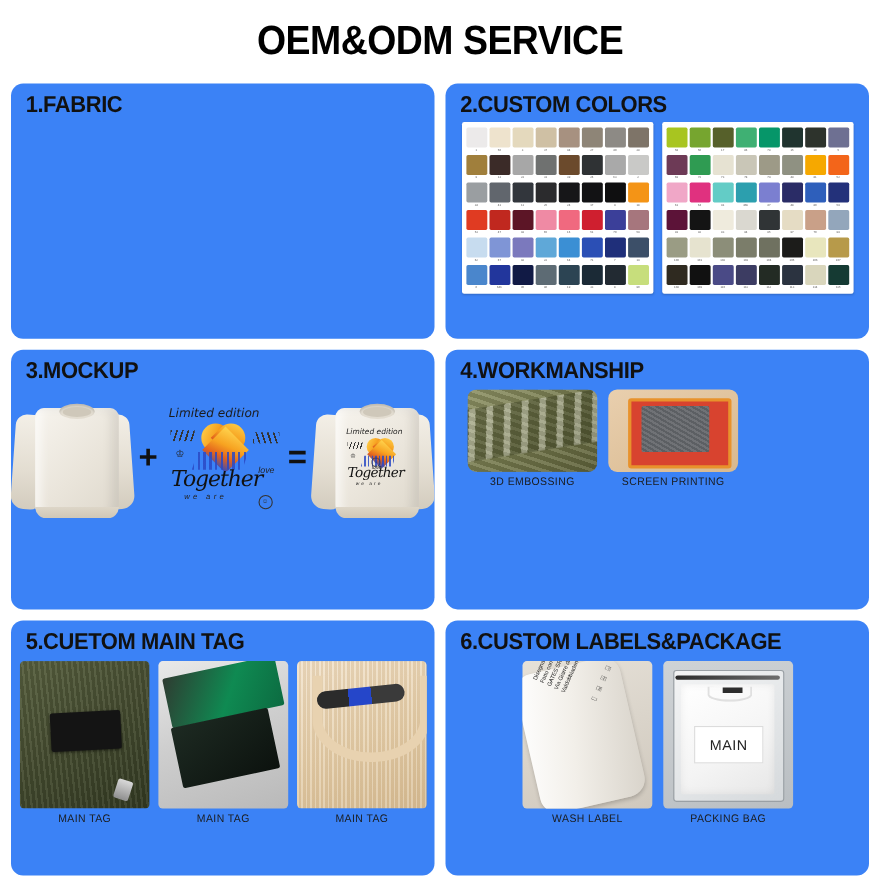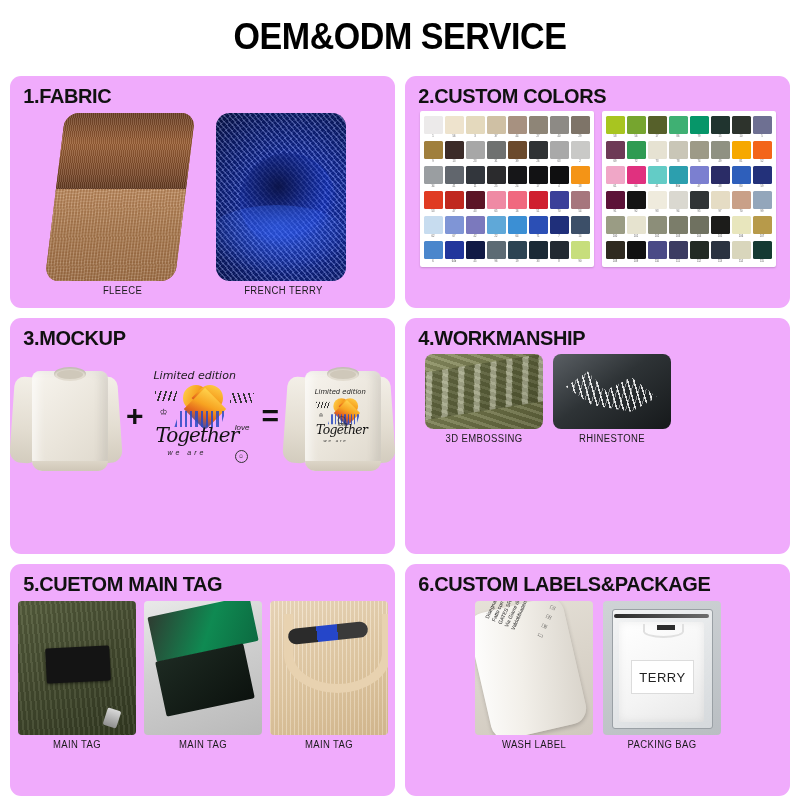--- a/index.html
+++ b/index.html
@@ -14,21 +14,21 @@
     letter-spacing:-.5px;line-height:1;padding-top:18px;
     transform:scaleX(.92);transform-origin:center top;
   }
   
   .grid{
     position:absolute;left:10px;top:76px;width:780px;
     display:grid;grid-template-columns:385px 385px;
     grid-template-rows:232px 236px 232px;gap:10px;
   }
   .panel{
-    background:#f0abfc;border-radius:11px;position:relative;overflow:hidden;
+    background:#3b82f6;border-radius:11px;position:relative;overflow:hidden;
   }
   .panel-title{
     font-size:21px;font-weight:bold;color:#111;letter-spacing:-.4px;
     padding:9px 0 0 14px;line-height:1.05;transform:scaleX(.95);
     transform-origin:left center;white-space:nowrap;
   }
   .cap{
     text-align:center;font-size:10px;color:#1a1a1a;letter-spacing:.4px;
     margin-top:4px;white-space:nowrap;transform:scaleX(.95);
   }
@@ -275,37 +275,20 @@
 </style>
 </head>
 <body>
 
 <div class="page-title">OEM&amp;ODM SERVICE</div>
 
 <div class="grid">
 
   <div class="panel">
     <div class="panel-title">1.FABRIC</div>
-    <div class="fabric-row">
-      <div class="fab-item">
-        <div class="sw-fleece">
-          <div class="top"></div>
-          <div class="bot"></div>
-        </div>
-        <div class="cap">FLEECE</div>
-      </div>
-      <div class="fab-item">
-        <div class="sw-terry">
-          <div class="knit"></div>
-          <div class="fold"></div>
-          <div class="fold2"></div>
-        </div>
-        <div class="cap">FRENCH TERRY</div>
-      </div>
-    </div>
   </div>
 
   <div class="panel">
     <div class="panel-title">2.CUSTOM COLORS</div>
     <div class="colors-wrap">
       <div class="color-card">
         <div class="ccgrid" id="cc-left">
             <div class="cc">
               <div class="chip" style="background: rgb(236, 234, 234);"></div>
               <div class="num">1</div>
@@ -760,22 +743,22 @@
   </div>
 
   <div class="panel">
     <div class="panel-title">4.WORKMANSHIP</div>
     <div class="work-grid">
       <div class="wtile">
         <div class="wimg w-emboss"></div>
         <div class="cap">3D EMBOSSING</div>
       </div>
       <div class="wtile">
-        <div class="wimg w-rhine"></div>
-        <div class="cap">RHINESTONE</div>
+        <div class="wimg w-screen"></div>
+        <div class="cap">SCREEN PRINTING</div>
       </div>
     </div>
   </div>
 
   <div class="panel">
     <div class="panel-title">5.CUETOM MAIN TAG</div>
     <div class="tag-row">
       <div class="tag-item">
         <div class="timg t-olive">
           <div class="zip"></div>
@@ -816,21 +799,21 @@
       </div>
 
 
       <div class="lab-item">
         <div class="limg l-bag">
           <div class="bag"></div>
           <div class="tee"></div>
           <div class="neckline"></div>
           <div class="netag"></div>
           <div class="zipline"></div>
-          <div class="logobox">TERRY</div>
+          <div class="logobox">MAIN</div>
         </div>
         <div class="cap">PACKING BAG</div>
       </div>
 
     </div>
   </div>
 
 </div>
 
 </body></html>

